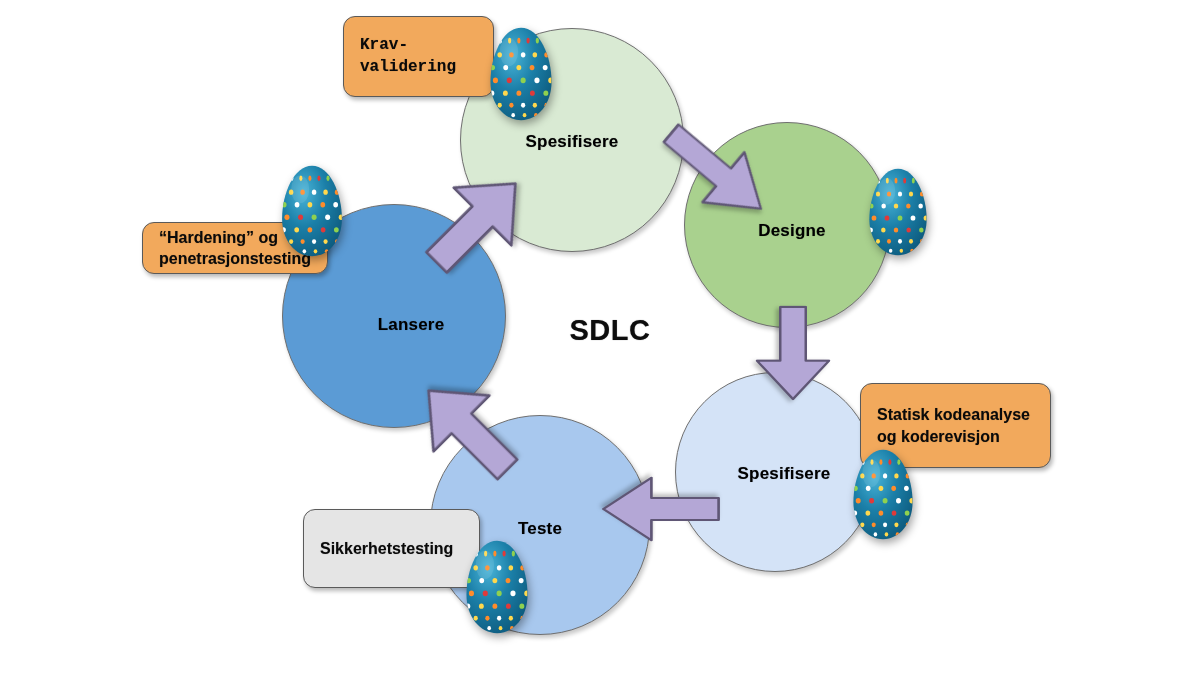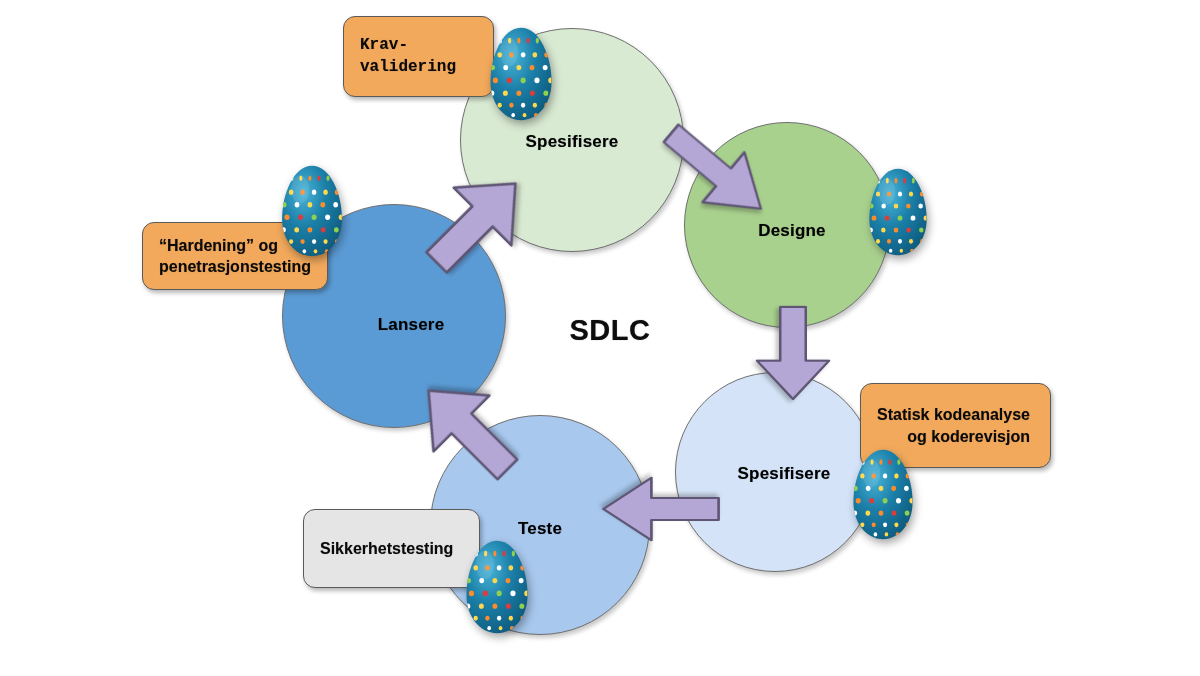--- a/index.html
+++ b/index.html
@@ -121,28 +121,28 @@
   <div class="phase-label" id="label-1" style="left: 792px; top: 231px;">Designe</div>
   <div class="phase-label" id="label-2" style="left: 784px; top: 474px;">Spesifisere</div>
   <div class="phase-label" id="label-3" style="left: 540px; top: 529px;">Teste</div>
   <div class="phase-label" id="label-4" style="left: 411px; top: 325px; text-align: right;">Lansere</div>
 
   <div class="center-title" id="center-title" style="left: 610px; top: 330px;">SDLC</div>
 
   <div class="callout" id="callout-0" style="left: 343px; top: 16px; width: 151px; height: 81px; background: rgb(242, 169, 92); font-family: Liberation Mono, monospace;">
     <span class="callout-text">Krav-validering</span>
   </div>
-  <div class="callout" id="callout-2" style="left: 860px; top: 383px; width: 191px; height: 85px; background: rgb(242, 169, 92); text-align: right;">
+  <div class="callout" id="callout-2" style="left: 860px; top: 383px; width: 191px; height: 85px; background: rgb(242, 169, 92);">
     <span class="callout-text">Statisk kodeanalyse
 og koderevisjon</span>
   </div>
   <div class="callout" id="callout-3" style="left: 303px; top: 509px; width: 177px; height: 79px; background: #e5e5e5;">
     <span class="callout-text">Sikkerhetstesting</span>
   </div>
-  <div class="callout" id="callout-4" style="left: 142px; top: 222px; width: 186px; height: 68px; background: rgb(242, 169, 92); justify-content: flex-end;">
+  <div class="callout" id="callout-4" style="left: 142px; top: 222px; width: 186px; height: 52px; background: rgb(242, 169, 92);">
     <span class="callout-text">“Hardening” og
 penetrasjonstesting</span>
   </div>
 
   <svg class="egg" id="egg-0" viewBox="0 0 100 138" style="left: 485px; top: 25px; width: 72px; height: 98px;">
       <defs>
         <radialGradient id="eggGrad0" cx="36%" cy="30%" r="78%">
           <stop offset="0%" stop-color="#49b4d8"></stop>
           <stop offset="48%" stop-color="#1b7fa8"></stop>
           <stop offset="100%" stop-color="#0d5a7d"></stop>

